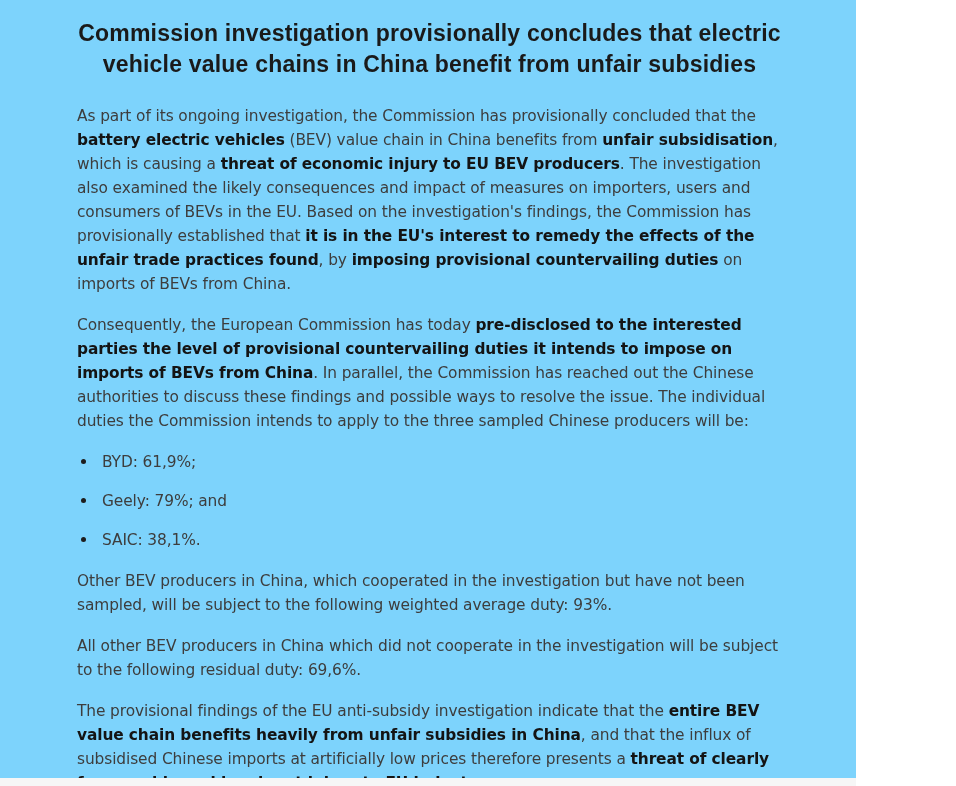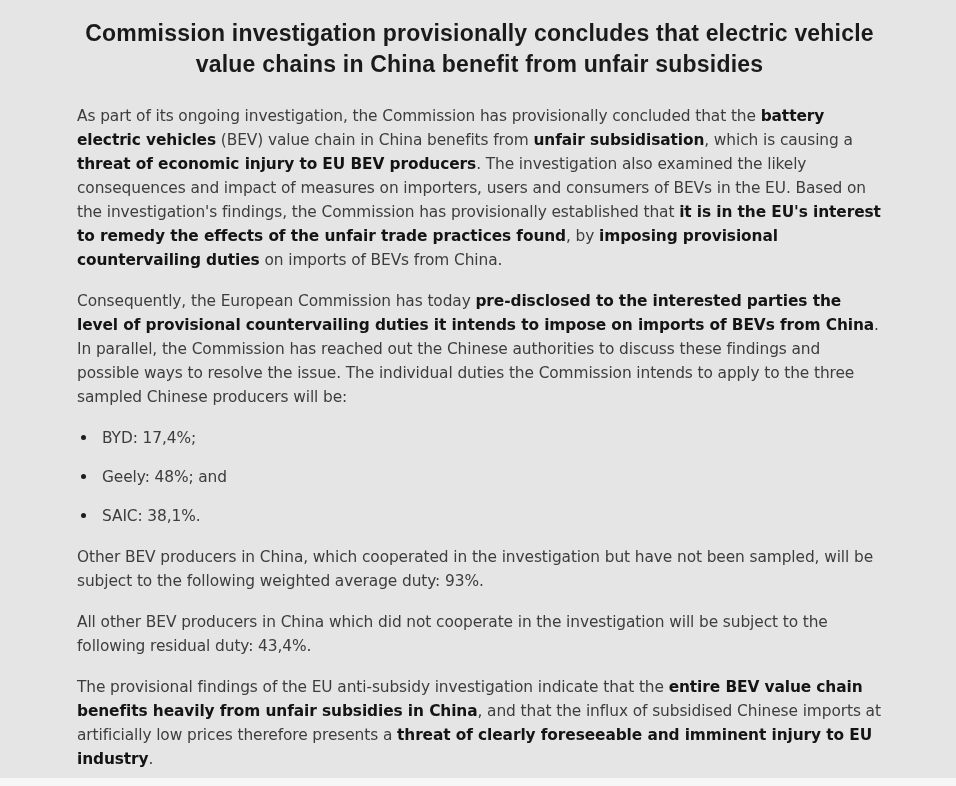--- a/index.html
+++ b/index.html
@@ -2,23 +2,23 @@
 <html><head>
 <meta charset="utf-8">
 <style>
   html, body {
     margin: 0;
     padding: 0;
     background: #ffffff;
   }
   .page {
     position: relative;
-    width: 956px;
+    width: 856px;
     height: 786px;
-    background: #e5e5e5;
+    background: #7dd3fc;
     overflow: hidden;
     box-sizing: border-box;
     font-family: "DejaVu Sans", "Liberation Sans", sans-serif;
   }
   .content {
     box-sizing: border-box;
     padding: 16px 74px 0 77px;
   }
   .article-title {
     font-family: "Liberation Sans", "DejaVu Sans", sans-serif;
@@ -93,26 +93,26 @@
 </head>
 <body>
 
 <div class="page">
   <div class="content">
     <h1 class="article-title">Commission investigation provisionally concludes that electric vehicle value chains in China benefit from unfair subsidies</h1>
     <div class="article-body">
         <p><span>As part of its ongoing investigation, the Commission has provisionally concluded that the </span><strong>battery electric vehicles</strong><span> (BEV) value chain in China benefits from </span><strong>unfair subsidisation</strong><span>, which is causing a </span><strong>threat of economic injury to EU BEV producers</strong><span>. The investigation also examined the likely consequences and impact of measures on importers, users and consumers of BEVs in the EU. Based on the investigation's findings, the Commission has provisionally established that </span><strong>it is in the EU's interest to remedy the effects of the unfair trade practices found</strong><span>, by </span><strong>imposing provisional countervailing duties</strong><span> on imports of BEVs from China.</span></p>
         <p><span>Consequently, the European Commission has today </span><strong>pre-disclosed to the interested parties the level of provisional countervailing duties it intends to impose on imports of BEVs from China</strong><span>. In parallel, the Commission has reached out the Chinese authorities to discuss these findings and possible ways to resolve the issue. The individual duties the Commission intends to apply to the three sampled Chinese producers will be:</span></p>
         <ul class="duty-list">
-          <li><span>BYD: 17,4%;</span></li>
-          <li><span>Geely: 48%; and</span></li>
+          <li><span>BYD: 61,9%;</span></li>
+          <li><span>Geely: 79%; and</span></li>
           <li><span>SAIC: 38,1%.</span></li>
         </ul>
         <p><span>Other BEV producers in China, which cooperated in the investigation but have not been sampled, will be subject to the following weighted average duty: 93%.</span></p>
-        <p><span>All other BEV producers in China which did not cooperate in the investigation will be subject to the following residual duty: 43,4%.</span></p>
+        <p><span>All other BEV producers in China which did not cooperate in the investigation will be subject to the following residual duty: 69,6%.</span></p>
         <p><span>The provisional findings of the EU anti-subsidy investigation indicate that the </span><strong>entire BEV value chain benefits heavily from unfair subsidies in China</strong><span>, and that the influx of subsidised Chinese imports at artificially low prices therefore presents a </span><strong>threat of clearly foreseeable and imminent injury to EU industry</strong><span>.</span></p>
       </div>
   </div>
 
   <div class="cutoff-line">
     
   </div>
 
   <div class="bottom-edge-band"></div>
 </div>

